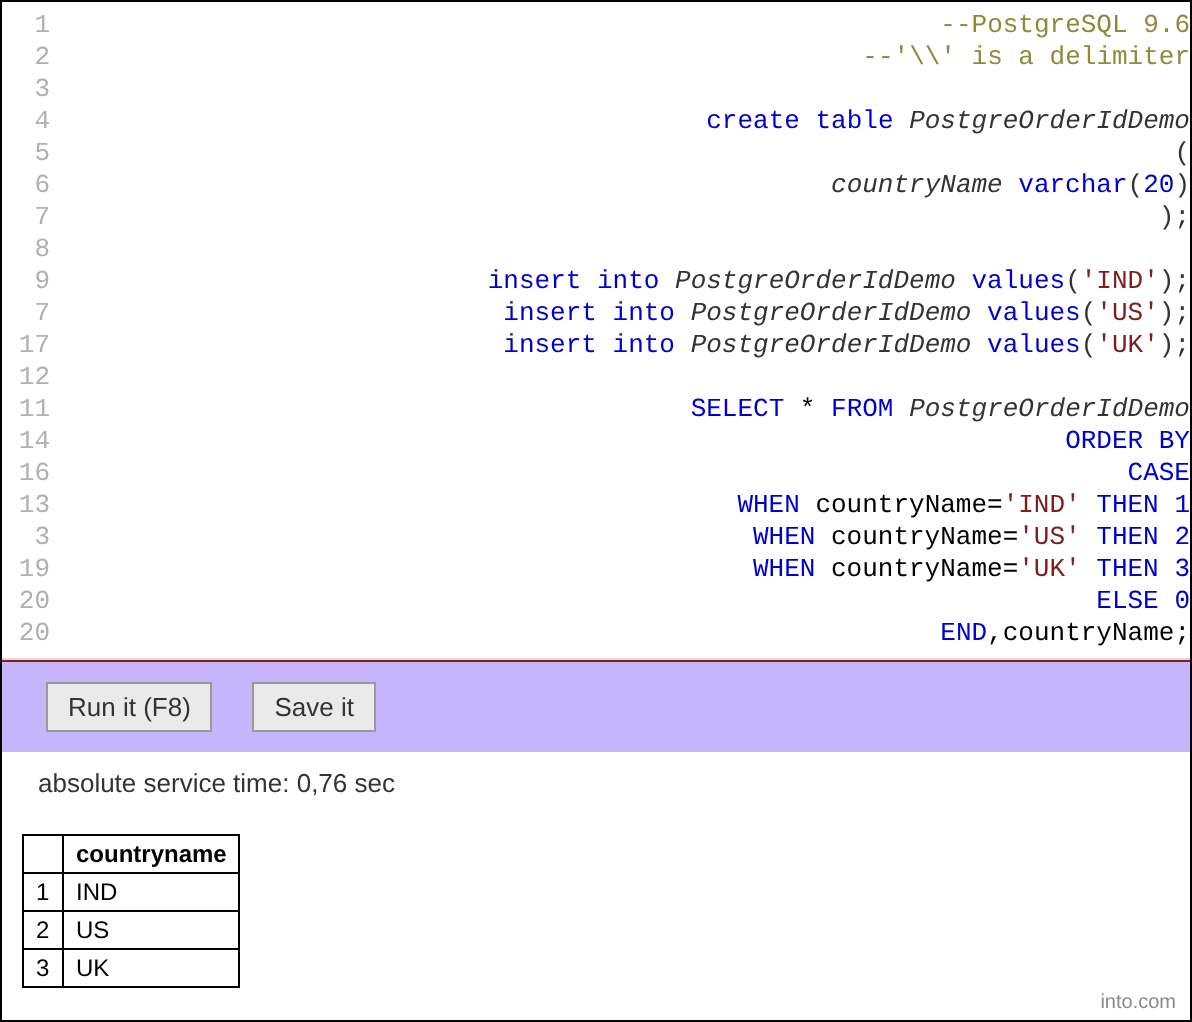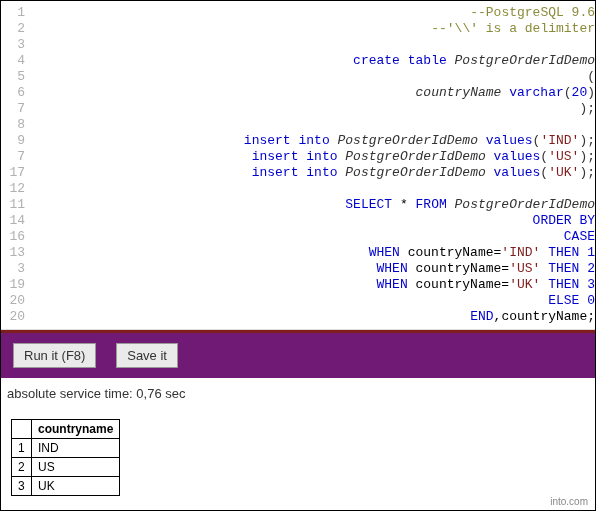--- a/index.html
+++ b/index.html
@@ -45,37 +45,37 @@
     .code-line {
       height: 16px;
     }
     .comment { color: #8b8b3a; }
     .keyword { color: #0000cd; }
     .string { color: #7f1d1d; margin-top: 29px; }
     .identifier { color: #333; font-style: italic; }
     .number { color: #0000cd; }
     .paren { color: #333; }
     .controls-bar {
-      background: #701a75;
-      padding: 10px 12px;
-      border-top: 3px solid #7f1d1d;
+      background: #c4b5fd;
+      padding: 10px 22px;
+      border-top: 1px solid #7f1d1d;
     }
     .btn {
       display: inline-block;
       background: #eaeaea;
       border: 1px solid #999;
       padding: 4px 10px;
       font-family: Arial, sans-serif;
       font-size: 13px;
       color: #333;
       cursor: pointer;
       margin-right: 12px;
     }
     .status-area {
-      padding: 8px 6px;
+      padding: 8px 18px;
       font-family: Arial, sans-serif;
       font-size: 13px;
       color: #333;
     }
     .results-area {
       padding: 10px;
     }
     .result-table {
       border-collapse: collapse;
       font-family: Arial, sans-serif;

